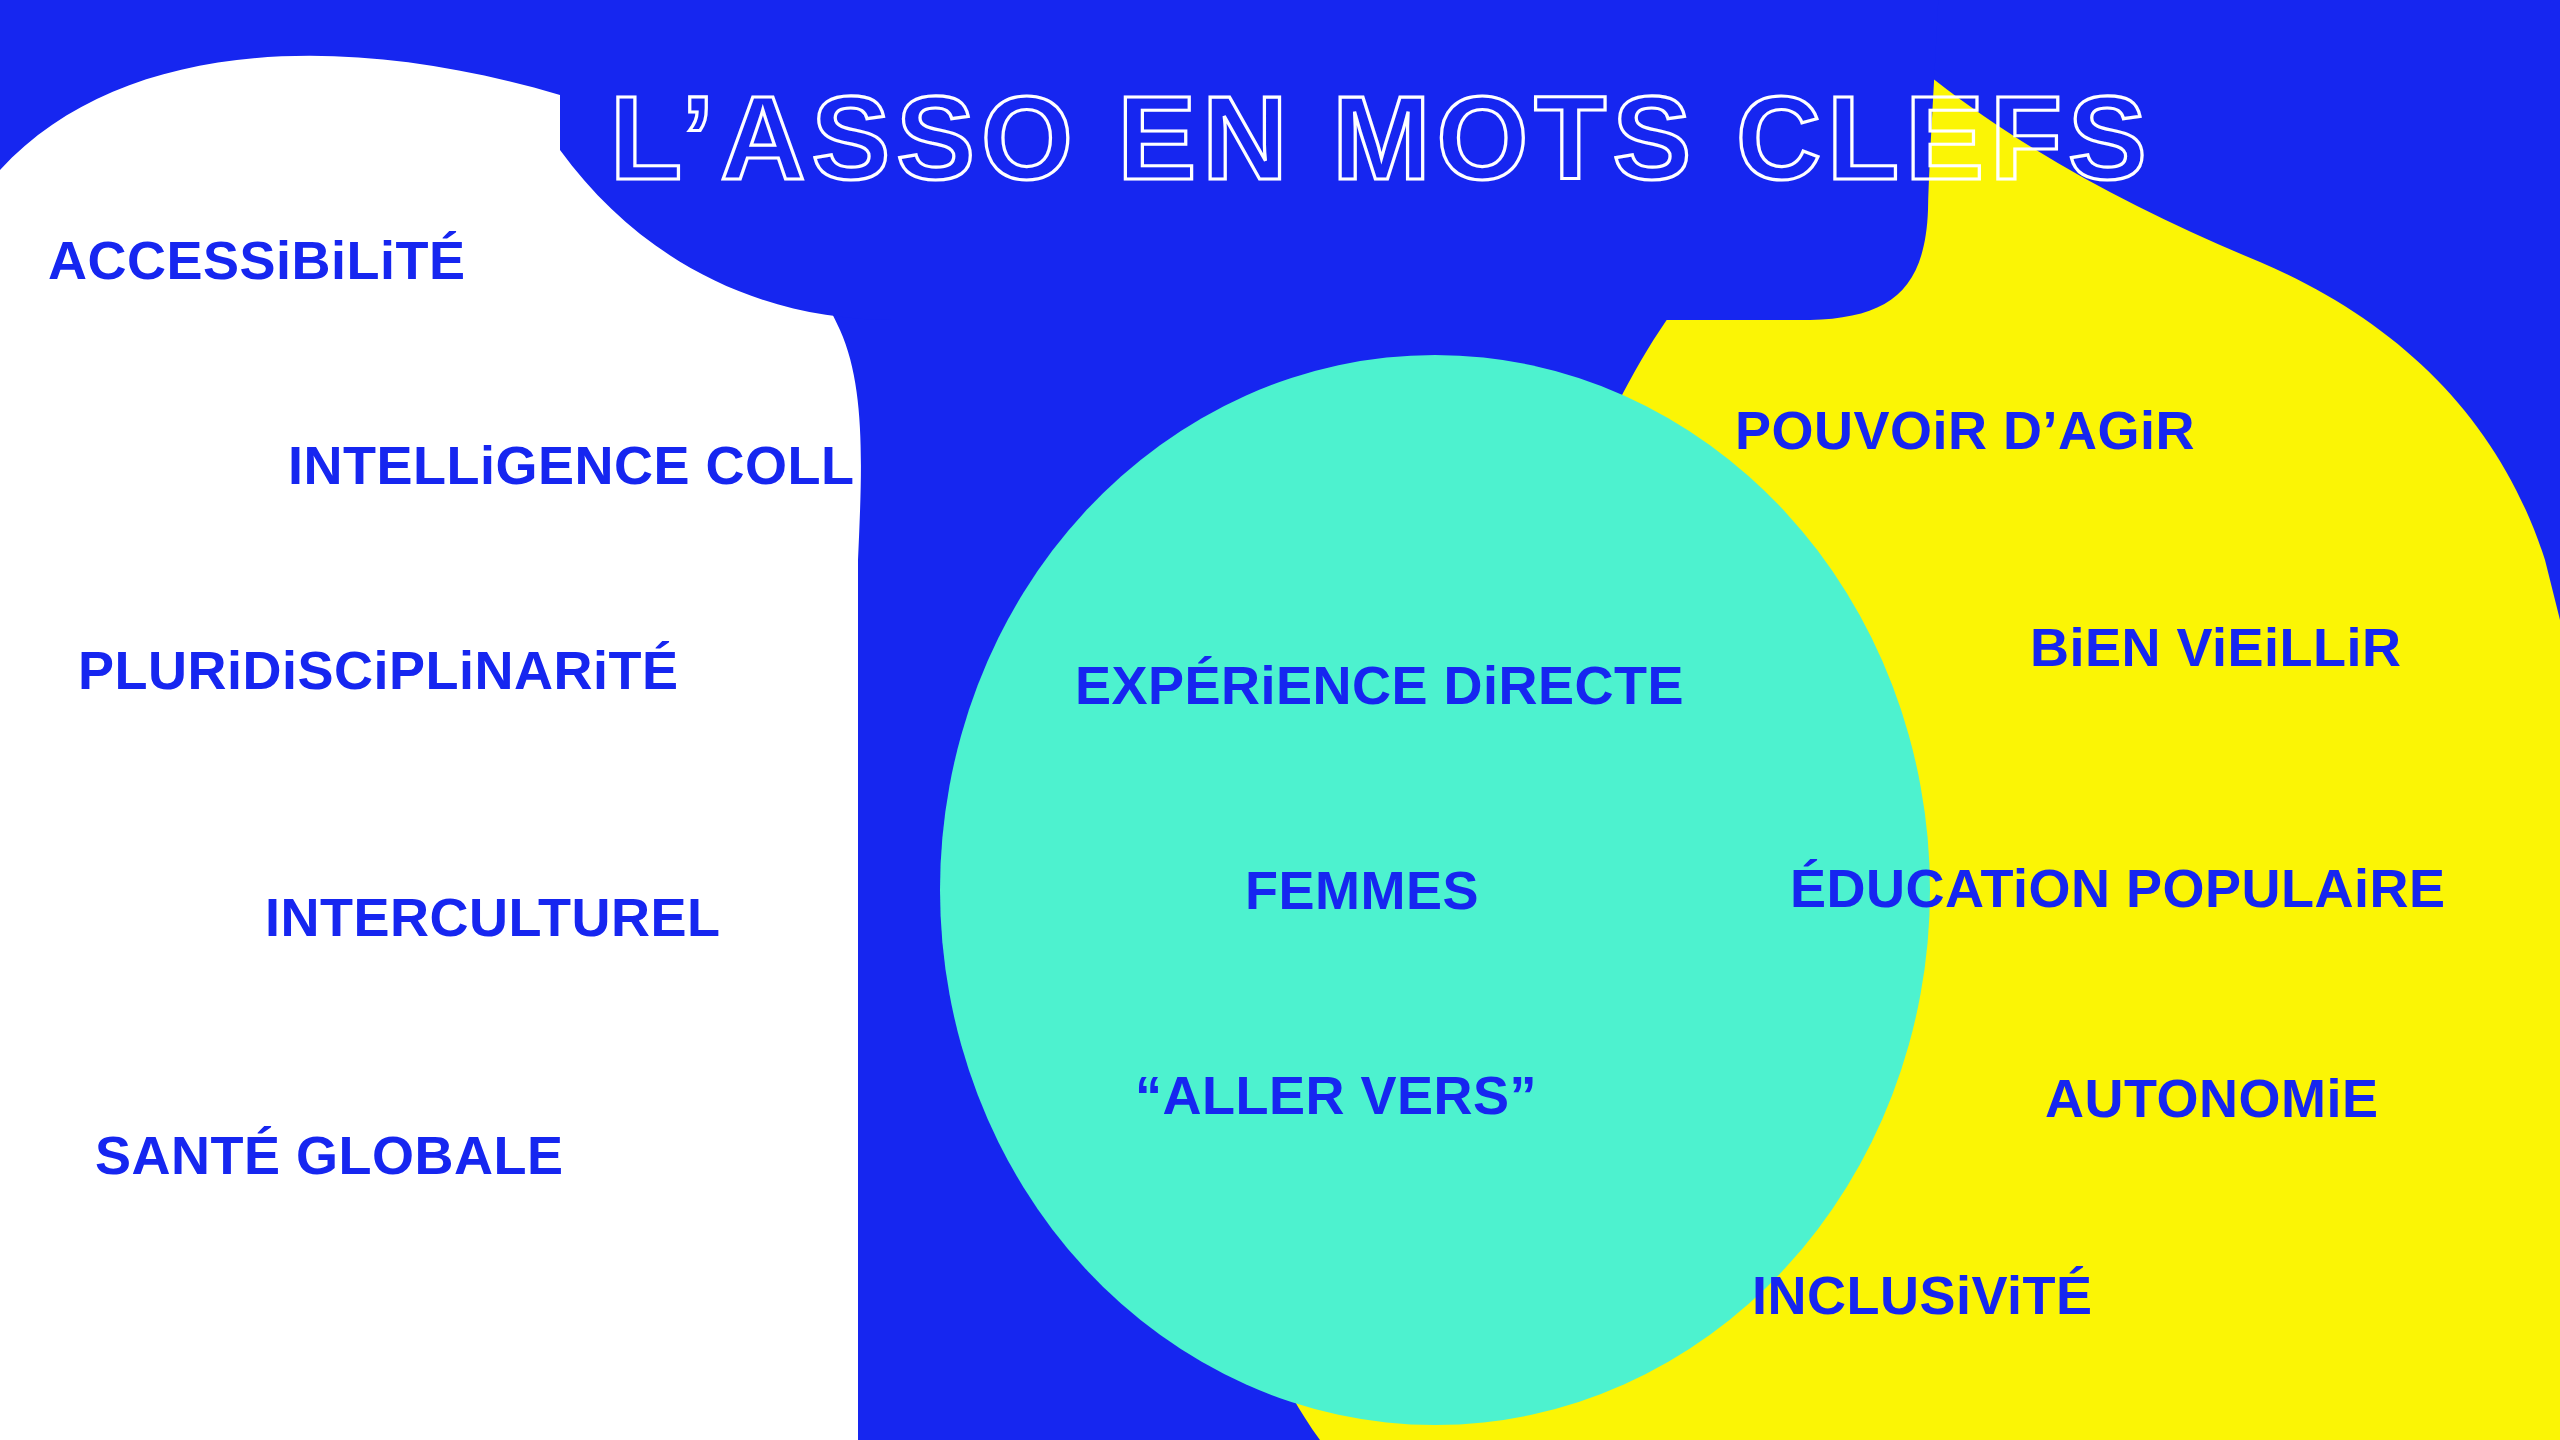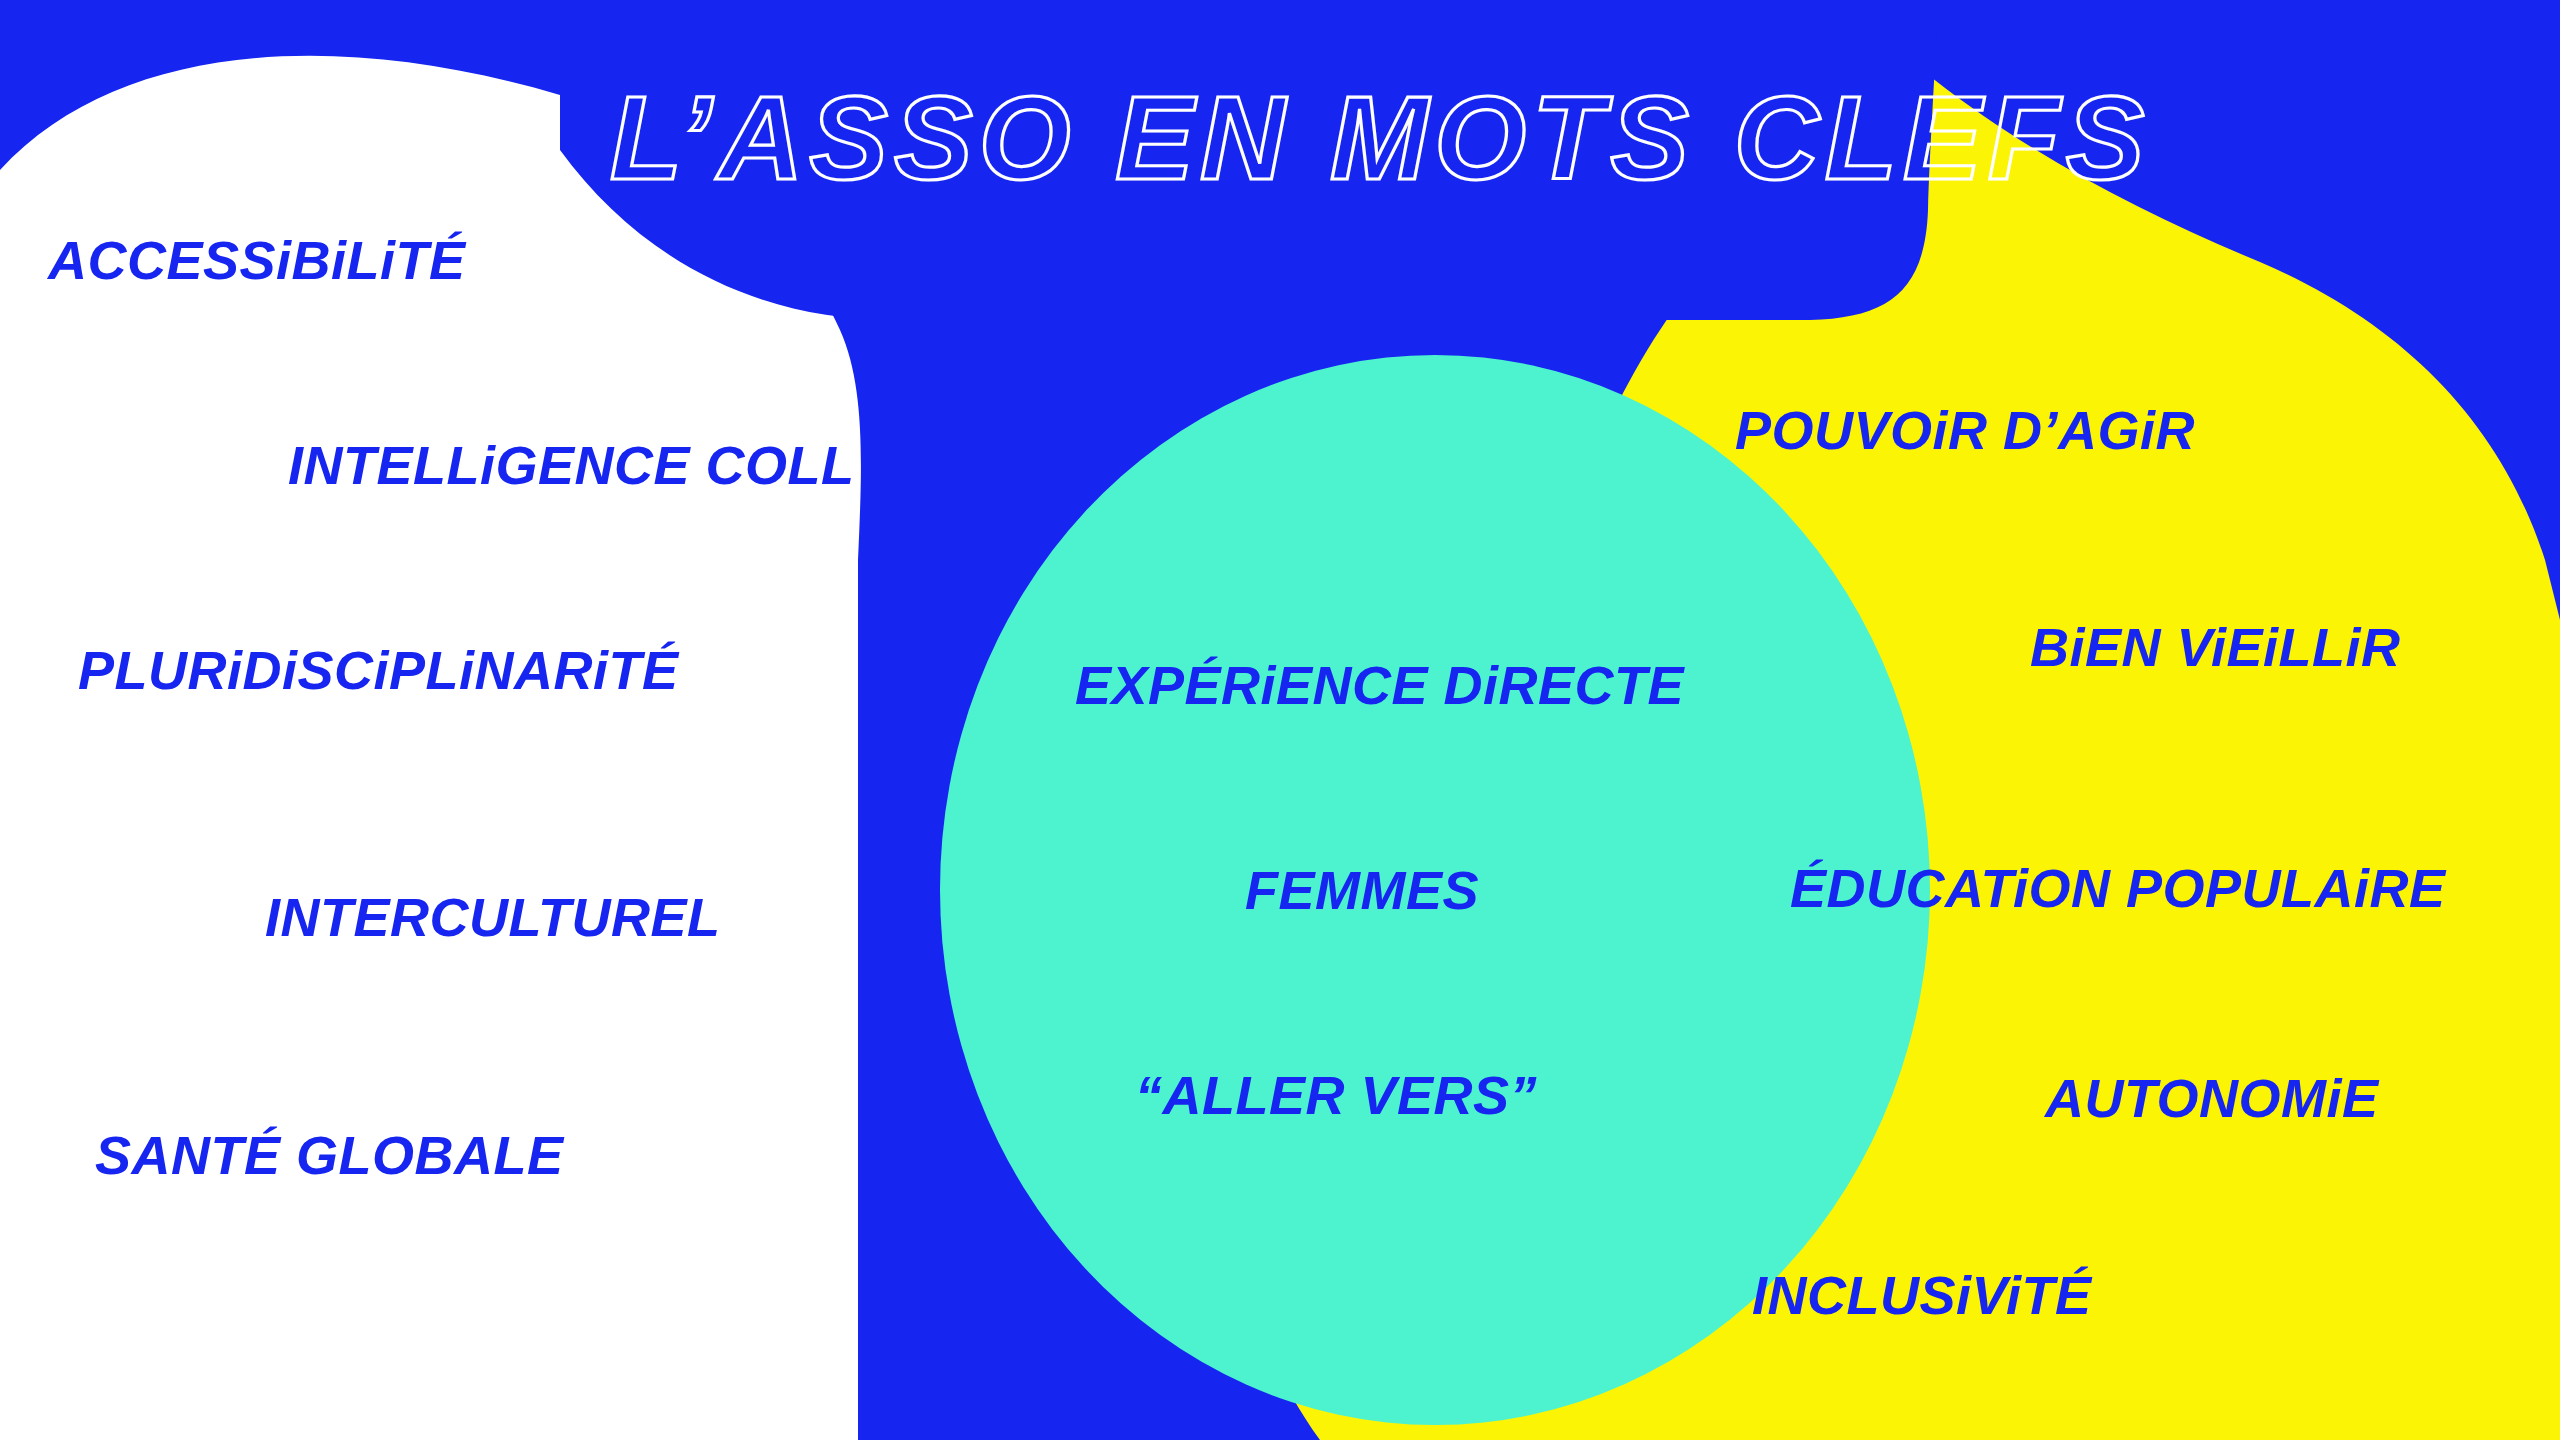--- a/index.html
+++ b/index.html
@@ -7,21 +7,20 @@
     padding: 0;
     background: #ffffff;
   }
   #stage {
     position: relative;
     width: 2560px;
     height: 1440px;
     overflow: hidden;
     background: #ffffff;
     font-family: "Liberation Sans", sans-serif;
-    font-style: italic;
   }
   #art {
     position: absolute;
     inset: 0;
     width: 2560px;
     height: 1440px;
     display: block;
   }
   .kw {
     font-family: "Liberation Sans", sans-serif;

